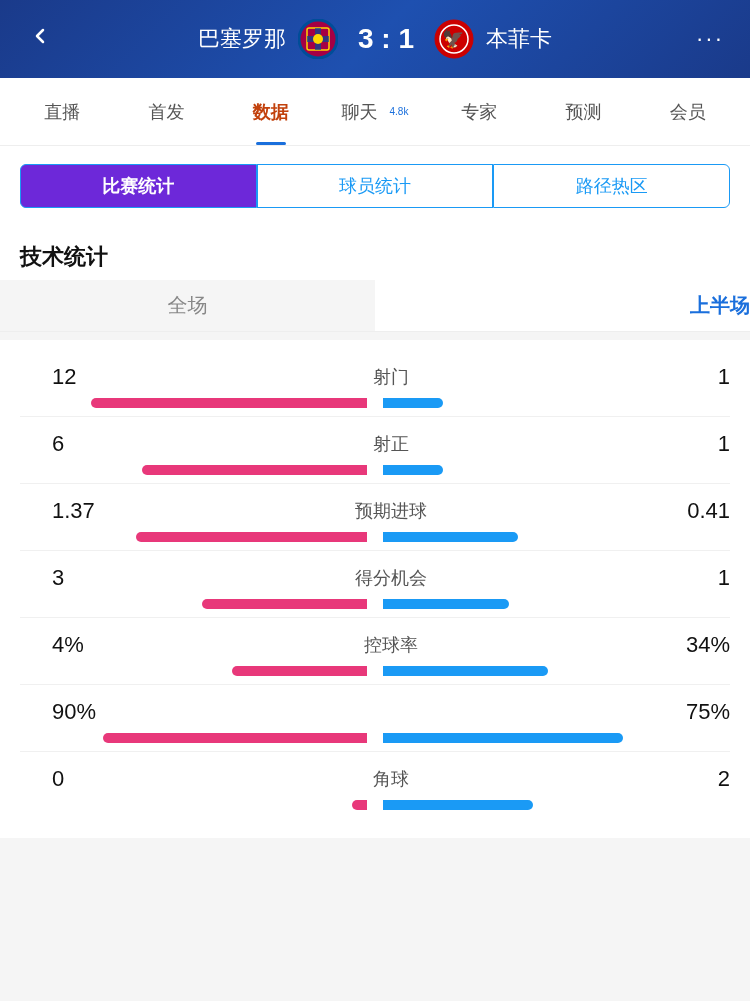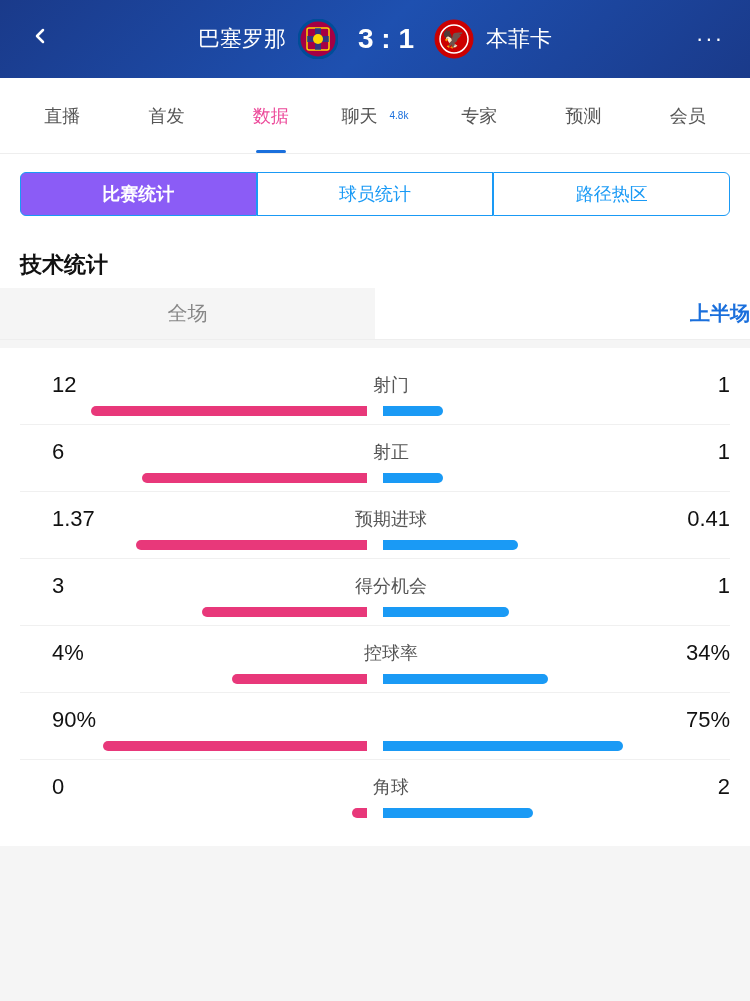--- a/index.html
+++ b/index.html
@@ -63,39 +63,39 @@
       width: 40px;
       text-align: center;
       letter-spacing: 2px;
     }
 
     
     .tab-bar {
       background: white;
       display: flex;
       align-items: center;
-      height: 76px;
+      height: 68px;
       border-bottom: 1px solid #eee;
       padding: 0 10px;
     }
     .tab-item {
       flex: 1;
       text-align: center;
       font-size: 18px;
       color: #555;
       height: 100%;
       display: flex;
       align-items: center;
       justify-content: center;
       position: relative;
       cursor: pointer;
     }
     .tab-item.active {
-      color: #ec4899;
-      font-weight: 400;
+      color: #c2410c;
+      font-weight: 700;
     }
     .tab-item.active::after {
       content: '';
       position: absolute;
       bottom: 0;
       left: 50%;
       transform: translateX(-50%);
       width: 30px;
       height: 3px;
       background: #1a6fdc;
@@ -126,21 +126,21 @@
       cursor: pointer;
       color: #1a9af5;
     }
     .sub-tab:first-child {
       border-radius: 6px 0 0 6px;
     }
     .sub-tab:last-child {
       border-radius: 0 6px 6px 0;
     }
     .sub-tab.active {
-      background: #8b5cf6;
+      background: #6d28d9;
       color: white;
       font-weight: 600;
     }
 
     
     .section-title {
       background: white;
       padding: 16px 20px 8px;
       font-size: 22px;
       font-weight: 700;

